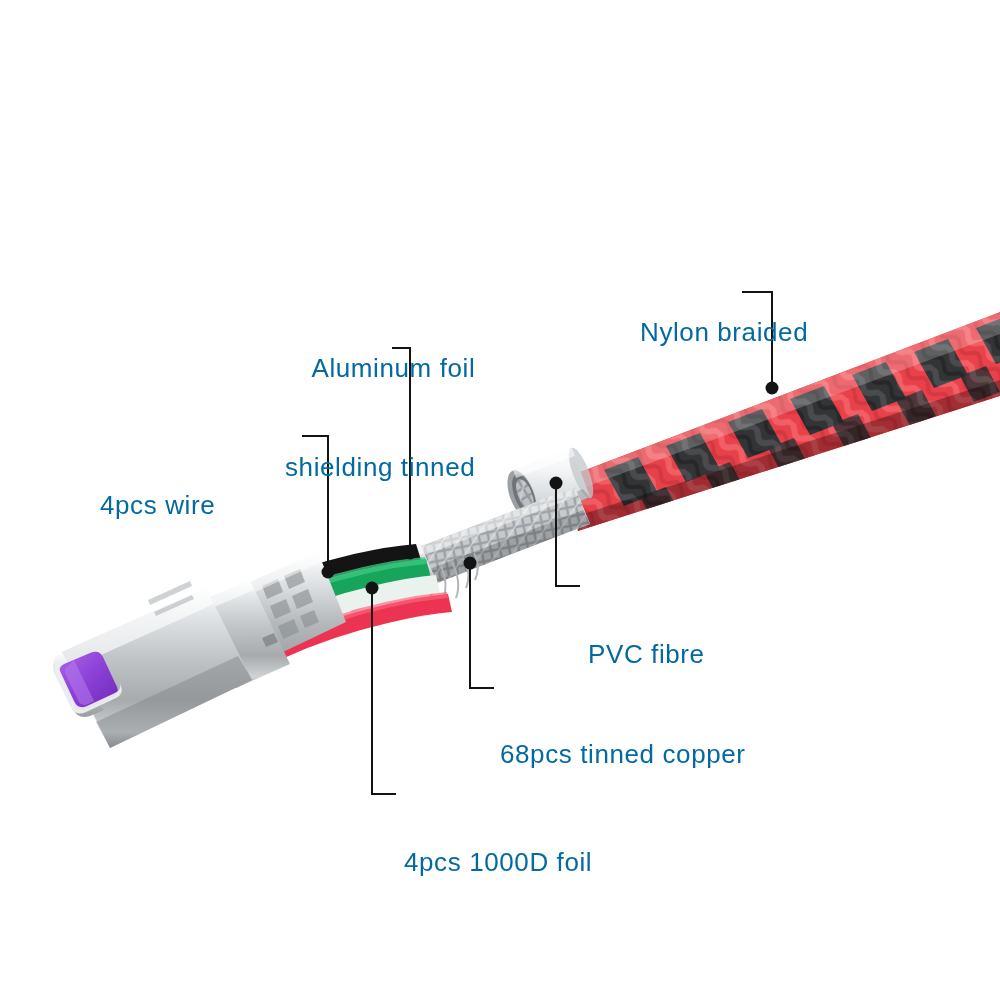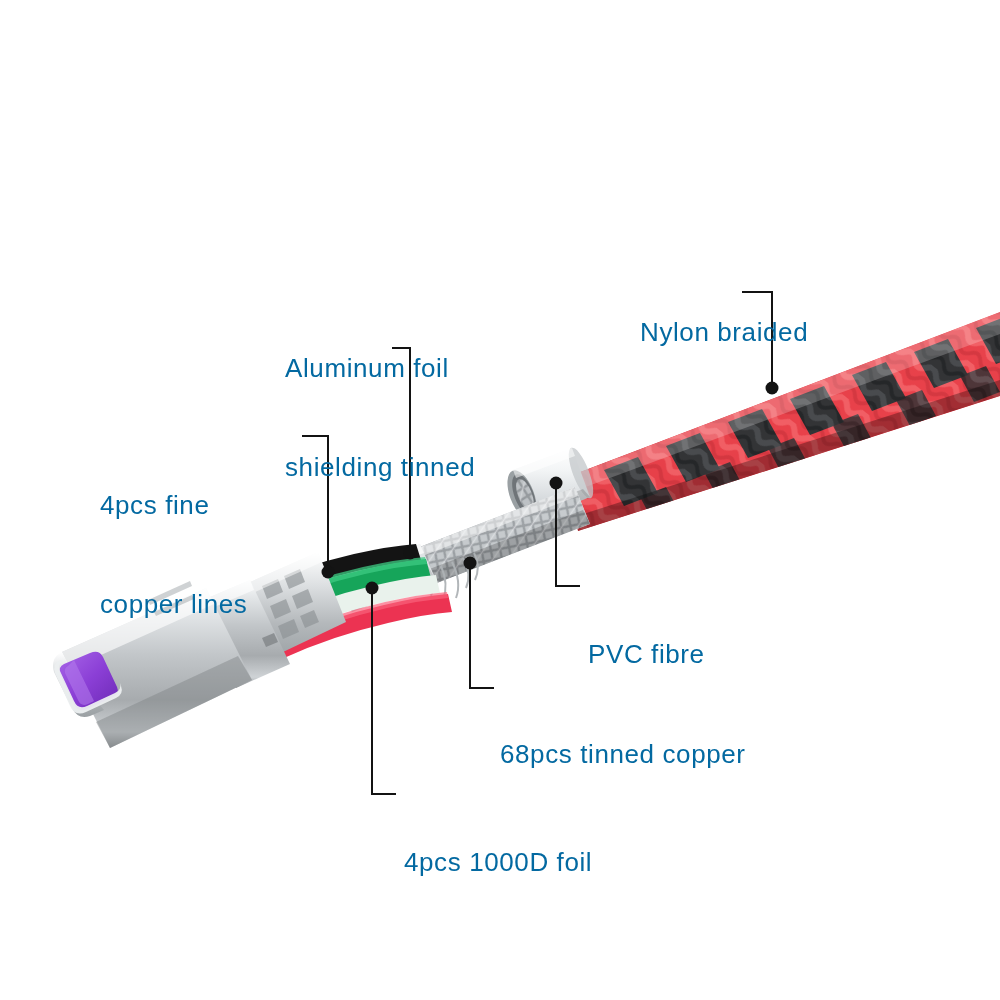--- a/index.html
+++ b/index.html
@@ -237,28 +237,27 @@
   <span class="dot" style="left:410px;top:553px;"></span>
   <span class="dot" style="left:328px;top:572px;"></span>
   <span class="dot" style="left:556px;top:483px;"></span>
   <span class="dot" style="left:470px;top:563px;"></span>
   <span class="dot" style="left:372px;top:588px;"></span>
 
   <div class="label" style="left:640px;top:250px;">
     <div>Nylon braided</div>
   </div>
 
-  <div class="label" style="left:285px;top:286px;">
+  <div class="label" style="left:285px;top:286px;text-align:right;">
     <div>Aluminum foil</div>
     <div>shielding tinned</div>
   </div>
 
   <div class="label" style="left:100px;top:423px;">
-    <div>4pcs fine</div>
-    <div>copper lines</div>
+    <div>4pcs wire</div>
   </div>
 
   <div class="label" style="left:588px;top:572px;">
     <div>PVC fibre</div>
   </div>
 
   <div class="label" style="left:500px;top:672px;">
     <div>68pcs tinned copper</div>
   </div>
 

